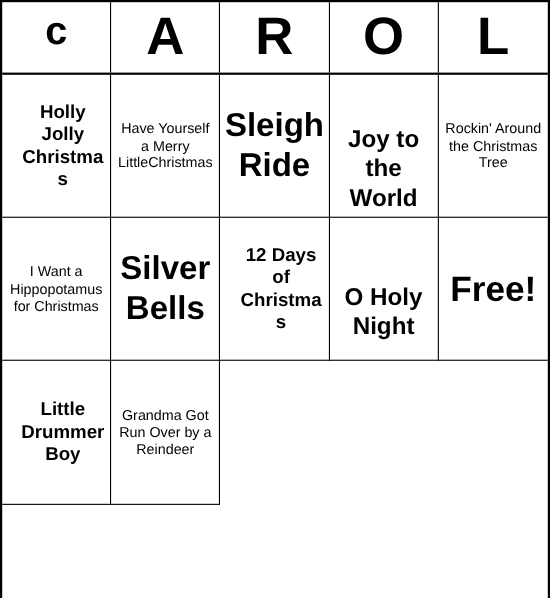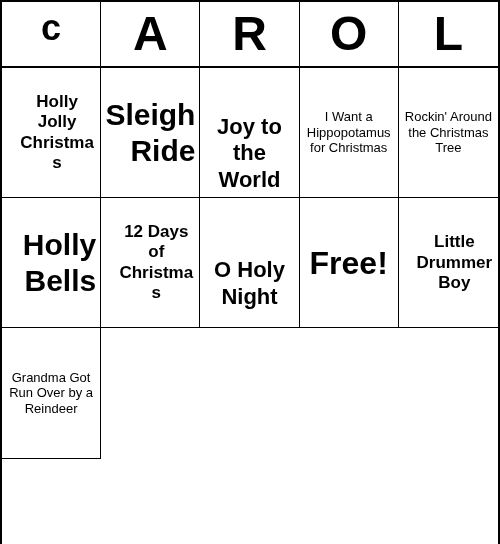--- a/index.html
+++ b/index.html
@@ -55,21 +55,20 @@
       word-break: break-word;
     }
     .cell-text.large {
       font-size: 22px;
       font-weight: bold;
       margin-top: 42px;
     }
     .cell-text.xlarge {
       font-size: 30px;
       font-weight: bold;
-      text-align: right;
     }
     .cell-text.huge {
       font-size: 36px;
       font-weight: bold;
     }
     .cell-text.medium {
       font-size: 17px;
       font-weight: bold;
       margin-left: 12px;
     }
@@ -87,33 +86,36 @@
       <div class="header-cell">A</div>
       <div class="header-cell">R</div>
       <div class="header-cell">O</div>
       <div class="header-cell">L</div>
     </div>
   <div class="bingo-grid">
   <div class="bingo-cell">
         <span class="cell-text medium">Holly Jolly Christmas</span>
       </div>
       <div class="bingo-cell">
+        <span class="cell-text small">Have Yourself a Merry LittleChristmas</span>
+      </div>
+      <div class="bingo-cell">
         <span class="cell-text xlarge">Sleigh Ride</span>
       </div>
       <div class="bingo-cell">
         <span class="cell-text large">Joy to the World</span>
       </div>
       <div class="bingo-cell">
+        <span class="cell-text small">Rockin' Around the Christmas Tree</span>
+      </div>
+      <div class="bingo-cell">
         <span class="cell-text small">I Want a Hippopotamus for Christmas</span>
       </div>
       <div class="bingo-cell">
-        <span class="cell-text small">Rockin' Around the Christmas Tree</span>
-      </div>
-      <div class="bingo-cell">
-        <span class="cell-text xlarge">Holly Bells</span>
+        <span class="cell-text xlarge">Silver Bells</span>
       </div>
       <div class="bingo-cell">
         <span class="cell-text medium">12 Days of Christmas</span>
       </div>
       <div class="bingo-cell">
         <span class="cell-text large">O Holy Night</span>
       </div>
       <div class="bingo-cell">
         <span class="cell-text free">Free!</span>
       </div>

